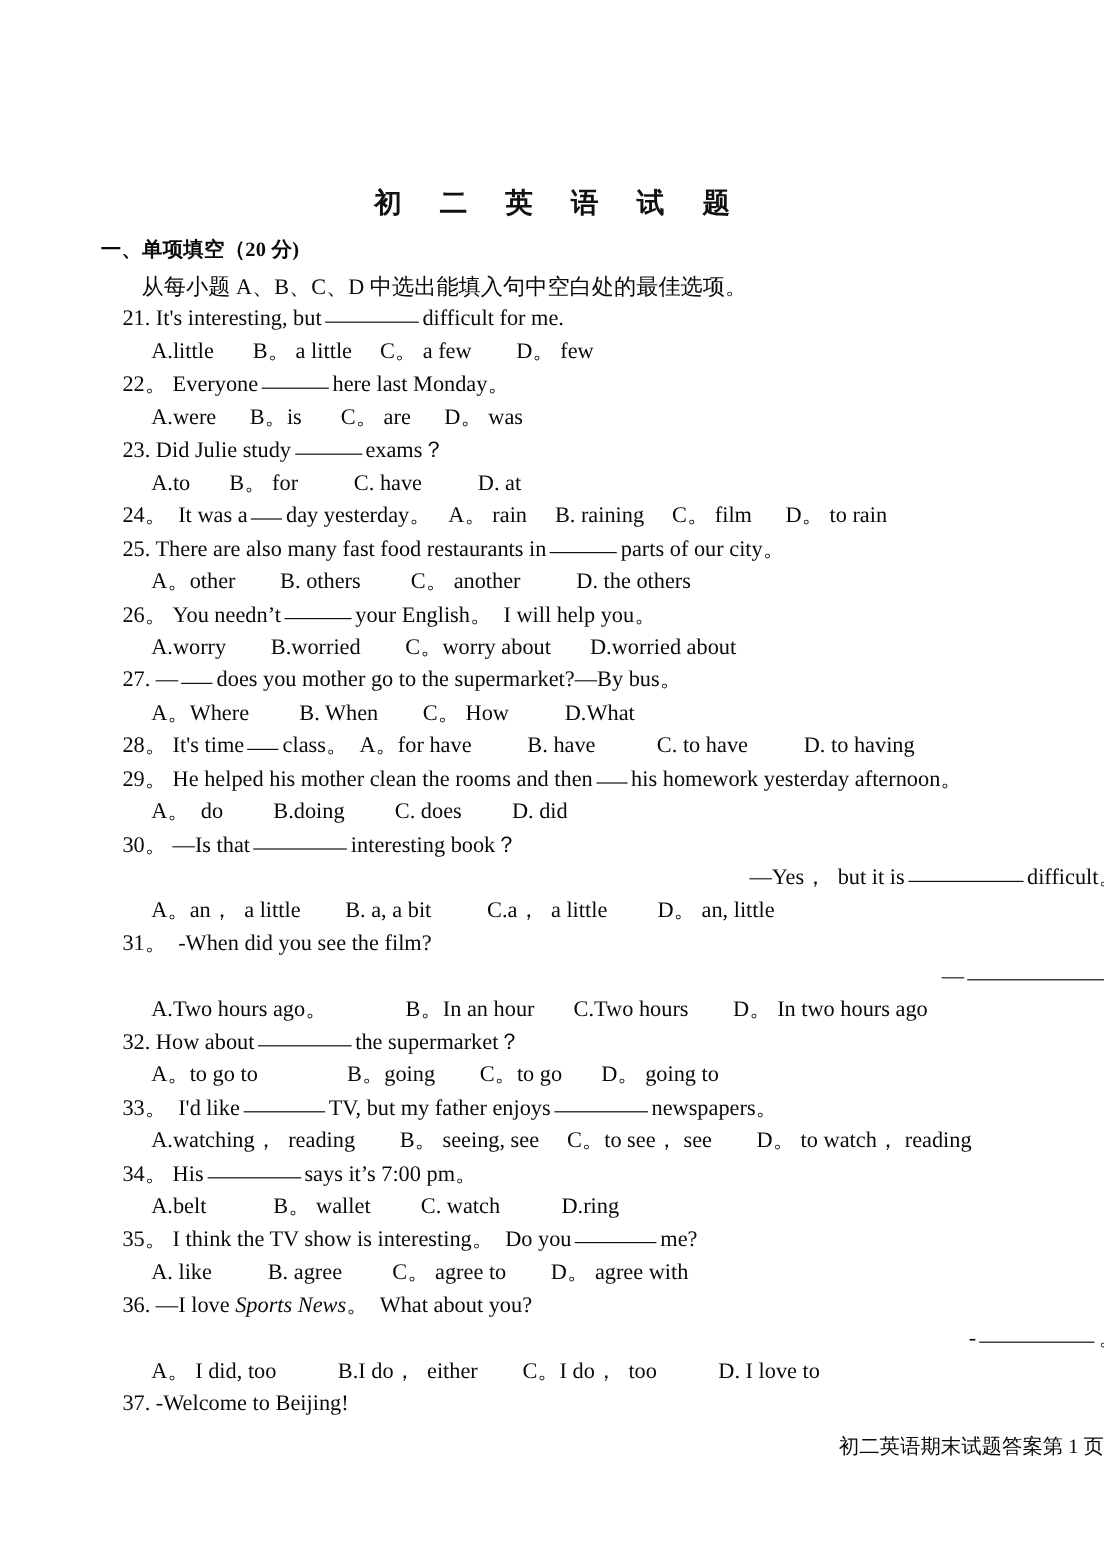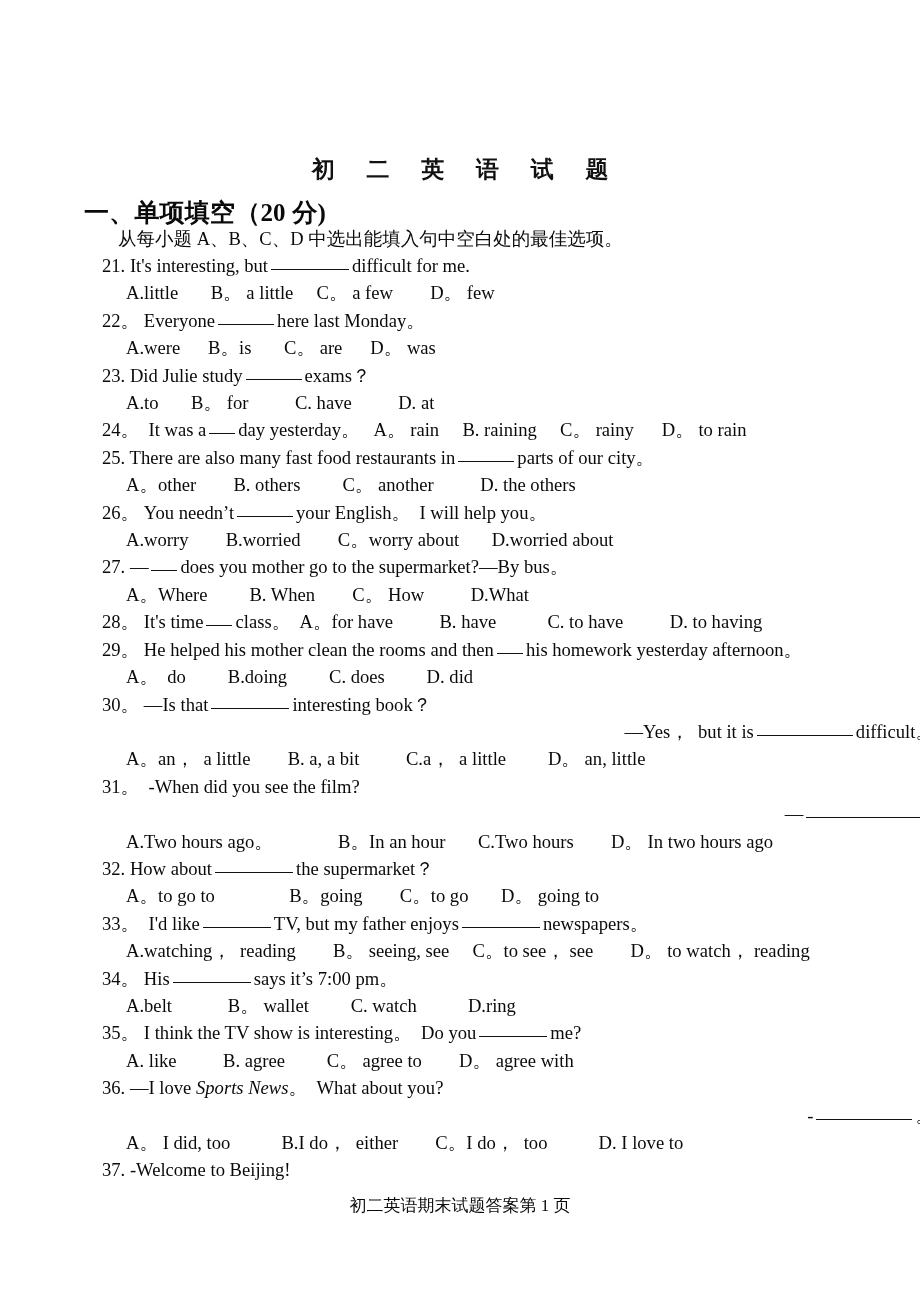--- a/index.html
+++ b/index.html
@@ -38,21 +38,21 @@
     text-indent: 13px;
     color: #111;
   }
 
   
   .section-heading {
     position: absolute;
     left: 84px;
     top: 180px;
     font-weight: bold;
-    font-size: 25px;
+    font-size: 17px;
     letter-spacing: 0.2px;
   }
   .section-instruction {
     position: absolute;
     left: 118px;
     top: 210px;
     font-size: 18.5px;
   }
 
   
@@ -93,21 +93,21 @@
   .blk.w7 { width: 120px; }
 
   .it { font-style: italic; text-align: center; }
 
   
   .footer {
     position: absolute;
     left: 0;
     top: 1178px;
     width: 920px;
-    text-align: center;
+    text-align: right;
     font-size: 17px;
   }
 </style>
 </head>
 <body>
 
 <div class="page">
 
   <div class="doc-title">初  二  英  语  试  题</div>
 
@@ -118,21 +118,21 @@
 
     <div class="line"><span>21. It's interesting, but</span><span class="blk w5"></span><span>difficult for me.</span></div>
     <div class="line opt">A.little       B。 a little     C。 a few        D。 few</div>
 
     <div class="line"><span>22。 Everyone</span><span class="blk w3"></span><span>here last Monday。</span></div>
     <div class="line opt">A.were      B。is       C。 are      D。 was</div>
 
     <div class="line"><span>23. Did Julie study</span><span class="blk w3"></span><span>exams？</span></div>
     <div class="line opt">A.to       B。 for          C. have          D. at</div>
 
-    <div class="line"><span>24。  It was a</span><span class="blk w1"></span><span>day yesterday。   A。 rain     B. raining     C。 rainy      D。 to rain</span></div>
+    <div class="line"><span>24。  It was a</span><span class="blk w1"></span><span>day yesterday。   A。 rain     B. raining     C。 film      D。 to rain</span></div>
 
     <div class="line"><span>25. There are also many fast food restaurants in</span><span class="blk w3"></span><span>parts of our city。</span></div>
     <div class="line opt">A。other        B. others         C。 another          D. the others</div>
 
     <div class="line"><span>26。 You needn’t</span><span class="blk w3"></span><span>your English。  I will help you。</span></div>
     <div class="line opt">A.worry        B.worried        C。worry about       D.worried about</div>
 
     <div class="line"><span>27. —</span><span class="blk w1"></span><span>does you mother go to the supermarket?—By bus。</span></div>
     <div class="line opt">A。Where         B. When        C。 How          D.What</div>
 

